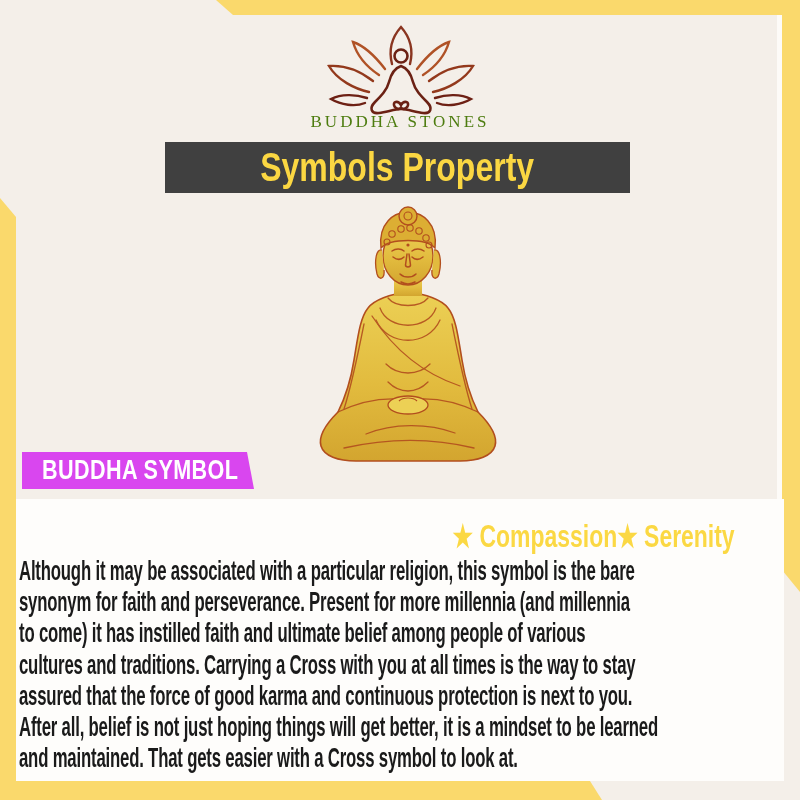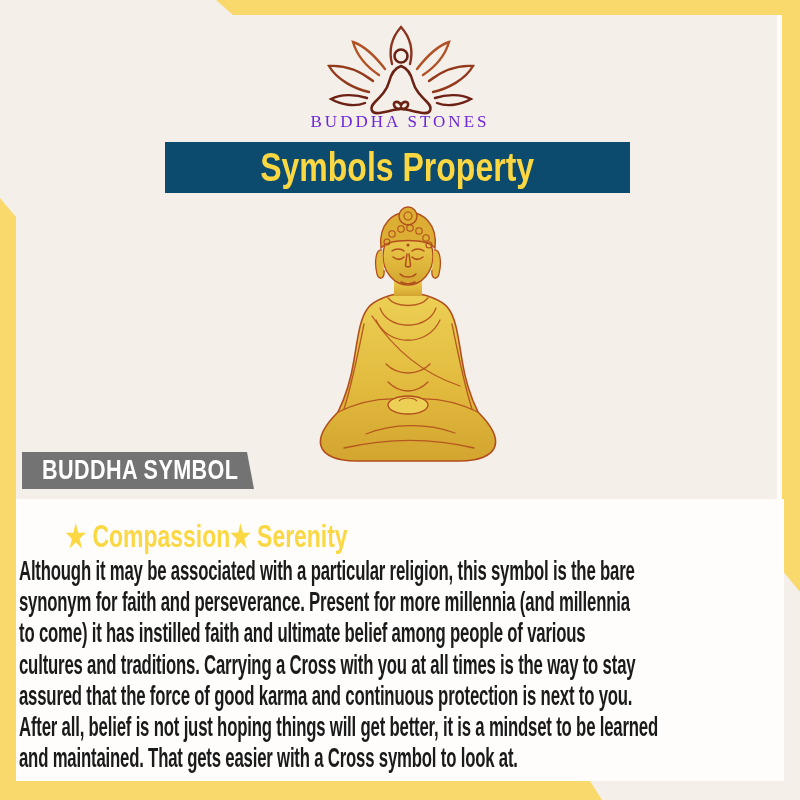--- a/index.html
+++ b/index.html
@@ -18,55 +18,55 @@
     clip-path:polygon(0 0,100% 19px,100% 100%,0 100%);}
   .ribbon-bottom{left:0;bottom:0;width:602px;height:19px;
     clip-path:polygon(0 0,590px 0,602px 100%,0 100%);}
   .right-white-line{position:absolute;right:18px;top:15px;width:5px;height:556px;background:#fdfbf8;}
 
   
   .logo{position:absolute;left:311px;top:24px;width:180px;height:92px;}
   .brand-name{
     position:absolute;left:0;top:112px;width:100%;text-align:center;
     font-family:"Liberation Serif",serif;font-size:17px;letter-spacing:3px;
-    color:#6d28d9;
+    color:#4d7c0f;
   }
 
   
   .title-banner{
     position:absolute;left:165px;top:142px;width:465px;height:51px;
-    background:#0c4a6e;display:flex;align-items:center;justify-content:center;
+    background:#404040;display:flex;align-items:center;justify-content:center;
   }
   .title-text{
     font-size:40px;font-weight:bold;color:#fbd742;white-space:nowrap;
     display:inline-block;transform:scaleX(0.8);transform-origin:center center;
     letter-spacing:0px;
   }
 
   
   .statue{position:absolute;left:308px;top:203px;width:205px;height:264px;}
 
   
   .symbol-banner{
     position:absolute;left:22px;top:452px;width:232px;height:37px;
-    background:#737373;display:flex;align-items:center;
+    background:#d946ef;display:flex;align-items:center;
     clip-path:polygon(0 0,225px 0,232px 100%,0 100%);
   }
   .symbol-banner-text{
     color:#ffffff;font-size:27px;font-weight:bold;white-space:nowrap;
     display:inline-block;transform:scaleX(0.8);transform-origin:left center;
     margin-left:20px;letter-spacing:0.5px;
   }
 
   
   .content{
     position:absolute;left:16px;top:499px;width:768px;height:282px;
     background:#fefdfb;
   }
-  .traits-heading{width:100%;text-align:left;margin-top:19px;height:34px;}
+  .traits-heading{width:100%;text-align:right;margin-top:19px;height:34px;}
   .traits-heading span{
     display:inline-block;font-size:31px;font-weight:bold;color:#fbd843;
     white-space:nowrap;transform:scaleX(0.74);transform-origin:center center;
   }
   .body-text{margin-top:4px;padding-left:3px;color:#1a1a1a;}
   .body-line{
     font-size:27px;font-weight:bold;line-height:31.2px;white-space:nowrap;
     transform:scaleX(0.62);transform-origin:left center;letter-spacing:-0.3px;
   }
 </style>

